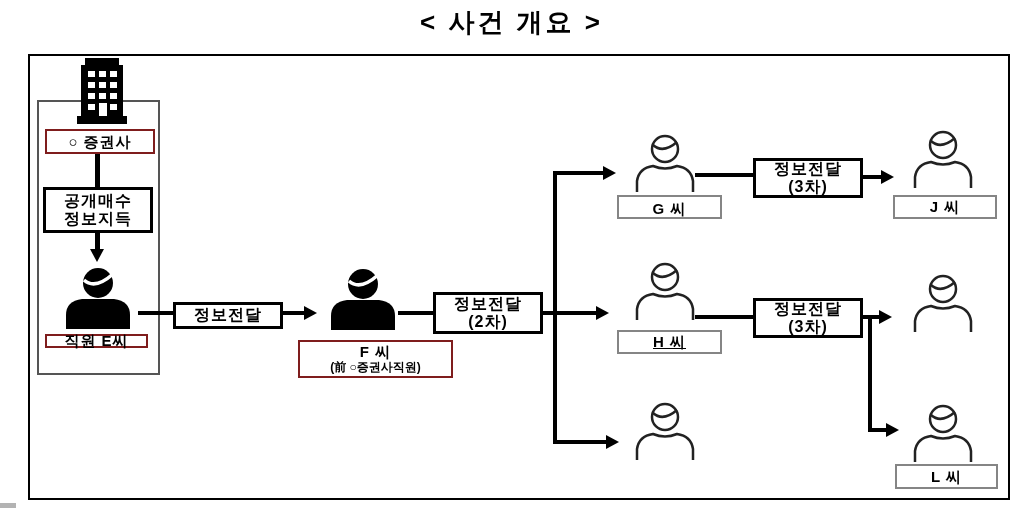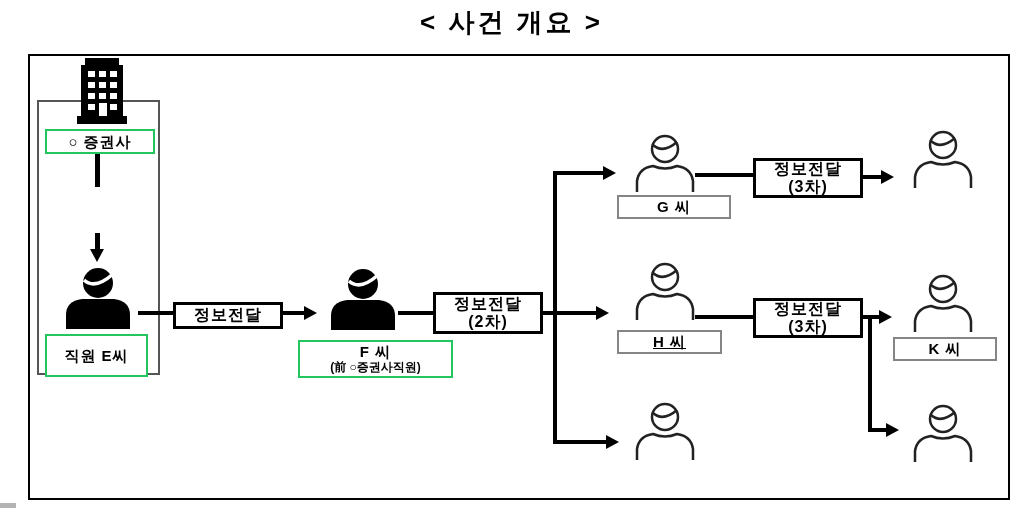--- a/index.html
+++ b/index.html
@@ -5,21 +5,21 @@
   html,body{margin:0;padding:0;background:#ffffff;}
   body{width:1023px;height:509px;font-family:"Liberation Sans",sans-serif;color:#000;}
   .stage{position:relative;width:1023px;height:509px;background:#fff;overflow:hidden;}
   .abs{position:absolute;box-sizing:border-box;}
   .title{top:5px;left:0;width:100%;text-align:center;font-size:26px;font-weight:bold;letter-spacing:3px;}
   .frame{border:2px solid #000;background:#fff;}
   .group-rect{border:2px solid #555;background:transparent;}
   .box{display:flex;flex-direction:column;align-items:center;justify-content:center;
        text-align:center;background:#fff;font-weight:bold;font-size:15px;line-height:1.15;letter-spacing:1px;}
   .b-bold{border:3px solid #000;}
-  .b-thin{border:2px solid #22c55e;}
+  .b-thin{border:2px solid #7f1d1d;}
   .b-gray{border:2px solid #858585;}
   .fs16{font-size:16px;}
   .sub{font-size:12px;letter-spacing:0;}
   .hline{background:#000;height:4px;}
   .vline{background:#000;width:4px;}
   .vthick{background:#000;width:5px;}
   .ar{width:0;height:0;border-left:13px solid #000;border-top:7px solid transparent;border-bottom:7px solid transparent;}
   .ad{width:0;height:0;border-top:13px solid #000;border-left:7px solid transparent;border-right:7px solid transparent;}
   svg{display:block;}
   .artifact{background:#b3b3b3;}
@@ -54,33 +54,37 @@
         <rect x="40" y="46" width="7" height="6" fill="#fff"></rect>
     </svg>
   </div>
 
   <div class="abs box b-thin" style="left:45px;top:129px;width:110px;height:25px;">
     <div>○ 증권사</div>
   </div>
 
   <div class="abs vthick" style="left:95px;top:154px;height:33px;"></div>
 
+  <div class="abs box b-bold fs16" style="left:43px;top:187px;width:110px;height:46px;">
+    <div>공개매수</div>
+    <div>정보지득</div>
+  </div>
 
   <div class="abs vthick" style="left:95px;top:233px;height:17px;"></div>
   <div class="abs ad" style="left:90px;top:249px;"></div>
 
   <div class="abs" style="left:61px;top:267px;">
     <svg width="74" height="62" viewBox="0 0 74 62">
       <circle cx="37" cy="16" r="15" fill="#000"></circle>
       <path d="M 23 13 Q 34 23 52 7" stroke="#fff" stroke-width="3.5" fill="none"></path>
       <path d="M 5 62 L 5 48 Q 5 34 21 32 L 53 32 Q 69 34 69 48 L 69 62 Z" fill="#000"></path>
     </svg>
   </div>
 
-  <div class="abs box b-thin" style="left:45px;top:334px;width:103px;height:43px;">
+  <div class="abs box b-thin" style="left:45px;top:334px;width:103px;height:14px;">
     <div>직원 E씨</div>
   </div>
 
   <div class="abs hline" style="left:138px;top:311px;width:35px;"></div>
 
   <div class="abs box b-bold fs16" style="left:173px;top:302px;width:110px;height:27px;">
     <div>정보전달</div>
   </div>
 
   <div class="abs hline" style="left:283px;top:311px;width:22px;"></div>
@@ -117,38 +121,41 @@
   <div class="abs hline" style="left:553px;top:440px;width:54px;"></div>
   <div class="abs ar" style="left:606px;top:435px;"></div>
 
   <div class="abs" style="left:627px;top:134px;">
     <svg width="76" height="58" viewBox="0 0 76 58">
       <circle cx="38" cy="15" r="13" fill="#fff" stroke="#222" stroke-width="2.5"></circle>
       <path d="M 26 11 Q 36 20 50 8" stroke="#222" stroke-width="2.5" fill="none"></path>
       <path d="M 10 58 L 10 47 Q 12 34 26 32 Q 38 37 50 32 Q 64 34 66 47 L 66 58" fill="none" stroke="#222" stroke-width="2.5" stroke-linecap="round"></path>
     </svg>
   </div>
-  <div class="abs box b-gray" style="left:617px;top:195px;width:114px;height:24px;">
+  <div class="abs box b-gray" style="left:617px;top:195px;width:105px;height:24px;justify-content:flex-end;">
     <div>G 씨</div>
   </div>
 
   <div class="abs hline" style="left:695px;top:173px;width:58px;"></div>
   <div class="abs box b-bold fs16" style="left:753px;top:158px;width:110px;height:40px;">
     <div>정보전달</div>
     <div>(3차)</div>
   </div>
   <div class="abs hline" style="left:863px;top:175px;width:19px;"></div>
   <div class="abs ar" style="left:881px;top:170px;"></div>
 
   <div class="abs" style="left:905px;top:130px;">
     <svg width="76" height="58" viewBox="0 0 76 58">
       <circle cx="38" cy="15" r="13" fill="#fff" stroke="#222" stroke-width="2.5"></circle>
       <path d="M 26 11 Q 36 20 50 8" stroke="#222" stroke-width="2.5" fill="none"></path>
       <path d="M 10 58 L 10 47 Q 12 34 26 32 Q 38 37 50 32 Q 64 34 66 47 L 66 58" fill="none" stroke="#222" stroke-width="2.5" stroke-linecap="round"></path>
     </svg>
+  </div>
+  <div class="abs box b-gray" style="left:893px;top:195px;width:104px;height:24px;">
+    <div>J 씨</div>
   </div>
 
   <div class="abs" style="left:627px;top:262px;">
     <svg width="76" height="58" viewBox="0 0 76 58">
       <circle cx="38" cy="15" r="13" fill="#fff" stroke="#222" stroke-width="2.5"></circle>
       <path d="M 26 11 Q 36 20 50 8" stroke="#222" stroke-width="2.5" fill="none"></path>
       <path d="M 10 58 L 10 47 Q 12 34 26 32 Q 38 37 50 32 Q 64 34 66 47 L 66 58" fill="none" stroke="#222" stroke-width="2.5" stroke-linecap="round"></path>
     </svg>
   </div>
   <div class="abs box b-gray" style="left:617px;top:330px;width:105px;height:24px;text-decoration:underline;">
@@ -167,35 +174,35 @@
   <div class="abs hline" style="left:868px;top:428px;width:19px;"></div>
   <div class="abs ar" style="left:886px;top:423px;"></div>
 
   <div class="abs" style="left:905px;top:274px;">
     <svg width="76" height="58" viewBox="0 0 76 58">
       <circle cx="38" cy="15" r="13" fill="#fff" stroke="#222" stroke-width="2.5"></circle>
       <path d="M 26 11 Q 36 20 50 8" stroke="#222" stroke-width="2.5" fill="none"></path>
       <path d="M 10 58 L 10 47 Q 12 34 26 32 Q 38 37 50 32 Q 64 34 66 47 L 66 58" fill="none" stroke="#222" stroke-width="2.5" stroke-linecap="round"></path>
     </svg>
   </div>
-  <div class="abs box b-gray" style="left:893px;top:337px;width:104px;height:24px;">
-    <div>K 씨</div>
-  </div>
 
   <div class="abs" style="left:627px;top:402px;">
     <svg width="76" height="58" viewBox="0 0 76 58">
       <circle cx="38" cy="15" r="13" fill="#fff" stroke="#222" stroke-width="2.5"></circle>
       <path d="M 26 11 Q 36 20 50 8" stroke="#222" stroke-width="2.5" fill="none"></path>
       <path d="M 10 58 L 10 47 Q 12 34 26 32 Q 38 37 50 32 Q 64 34 66 47 L 66 58" fill="none" stroke="#222" stroke-width="2.5" stroke-linecap="round"></path>
     </svg>
   </div>
 
   <div class="abs" style="left:905px;top:404px;">
     <svg width="76" height="58" viewBox="0 0 76 58">
       <circle cx="38" cy="15" r="13" fill="#fff" stroke="#222" stroke-width="2.5"></circle>
       <path d="M 26 11 Q 36 20 50 8" stroke="#222" stroke-width="2.5" fill="none"></path>
       <path d="M 10 58 L 10 47 Q 12 34 26 32 Q 38 37 50 32 Q 64 34 66 47 L 66 58" fill="none" stroke="#222" stroke-width="2.5" stroke-linecap="round"></path>
     </svg>
   </div>
+  <div class="abs box b-gray" style="left:895px;top:464px;width:103px;height:25px;">
+    <div>L 씨</div>
+  </div>
 
   <div class="abs artifact" style="left:0;top:503px;width:16px;height:5px;"></div>
 
 </div>
 
 </body></html>

